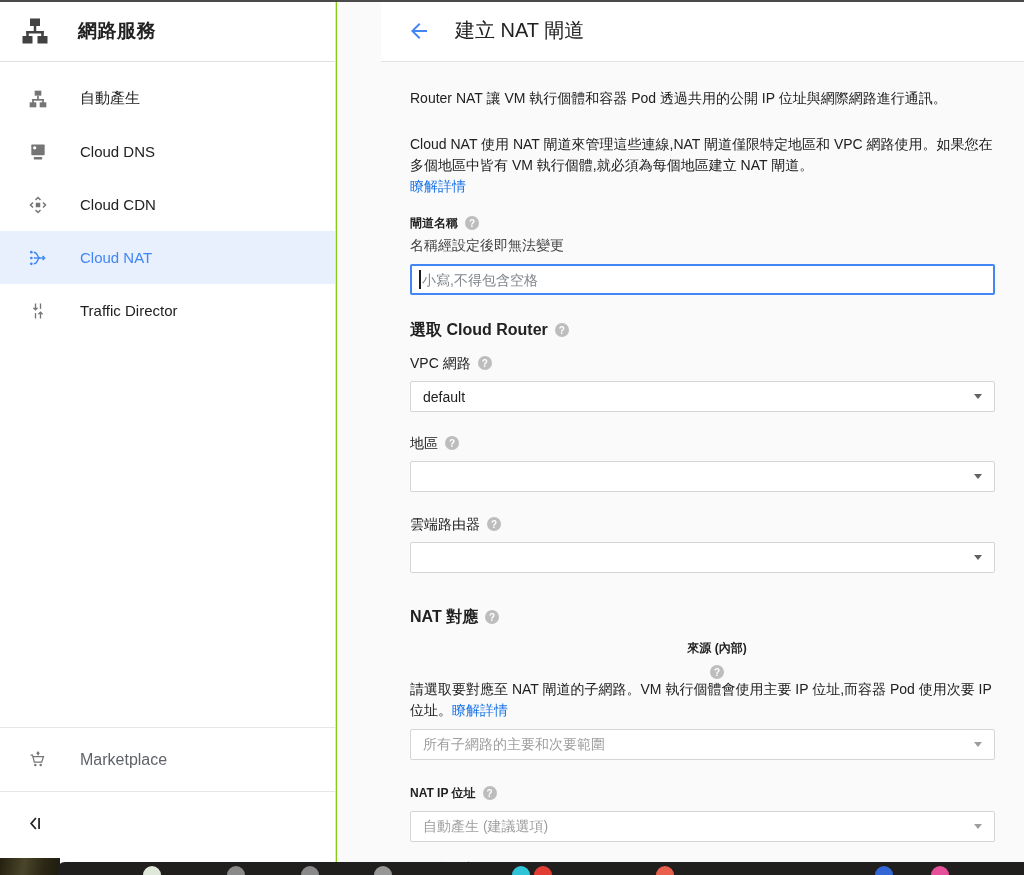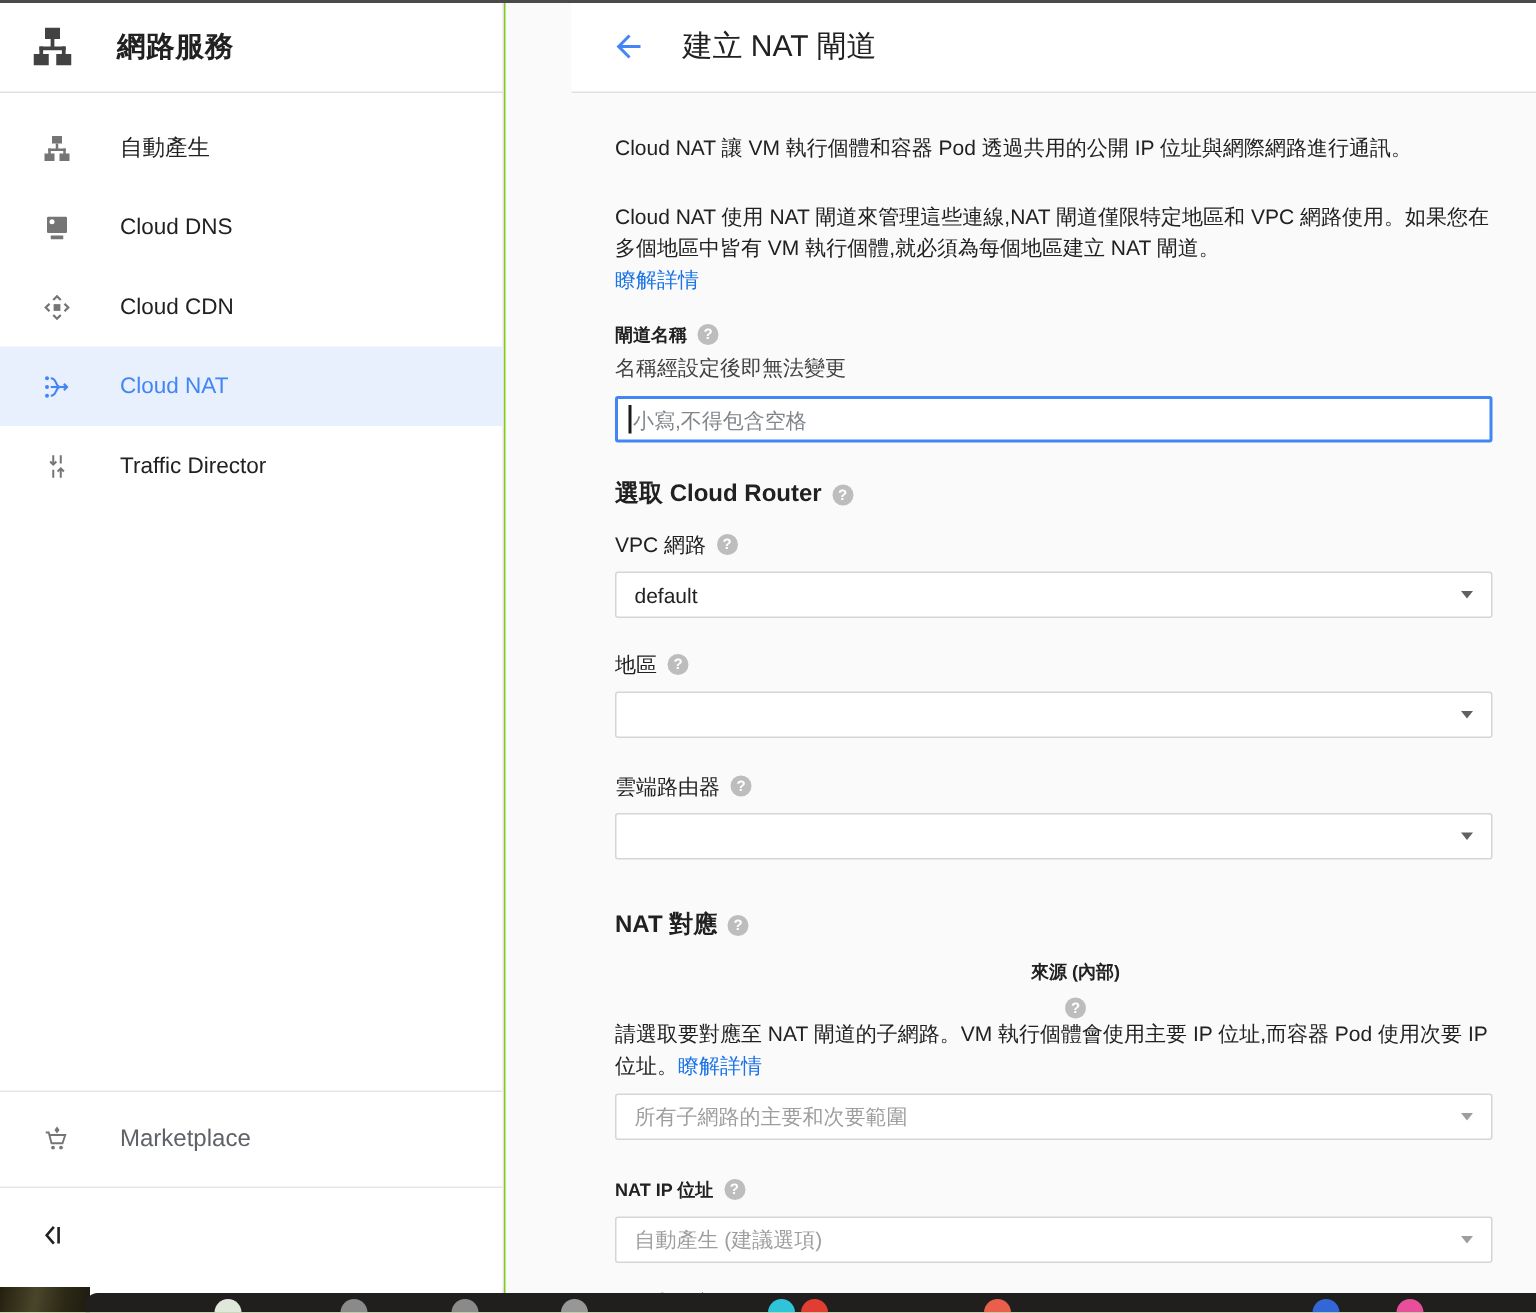--- a/index.html
+++ b/index.html
@@ -219,21 +219,21 @@
     <div class="main-header">
       <span class="back-btn">
         <svg viewBox="0 0 24 24" width="24" height="24">
           <path fill="currentColor" d="M20 11H7.8l5.6-5.6L12 4l-8 8 8 8 1.4-1.4L7.8 13H20z"></path>
           </svg>
       </span>
       <span class="page-title">建立 NAT 閘道</span>
     </div>
 
     <div class="content">
-      <p class="para">Cloud NAT 讓 VM 執行個體和容器 Pod 透過共用的公開 IP 位址與網際網路進行通訊。</p>
+      <p class="para">Router NAT 讓 VM 執行個體和容器 Pod 透過共用的公開 IP 位址與網際網路進行通訊。</p>
 
       <p class="para">
         <span>Cloud NAT 使用 NAT 閘道來管理這些連線,NAT 閘道僅限特定地區和 VPC 網路使用。如果您在多個地區中皆有 VM 執行個體,就必須為每個地區建立 NAT 閘道。</span>
         <a class="learn learn-block">瞭解詳情</a>
       </p>
 
       <div class="mt-gateway">
         <div class="label-row">
           <span class="label-bold">閘道名稱</span>
           <span class="help">?</span>

